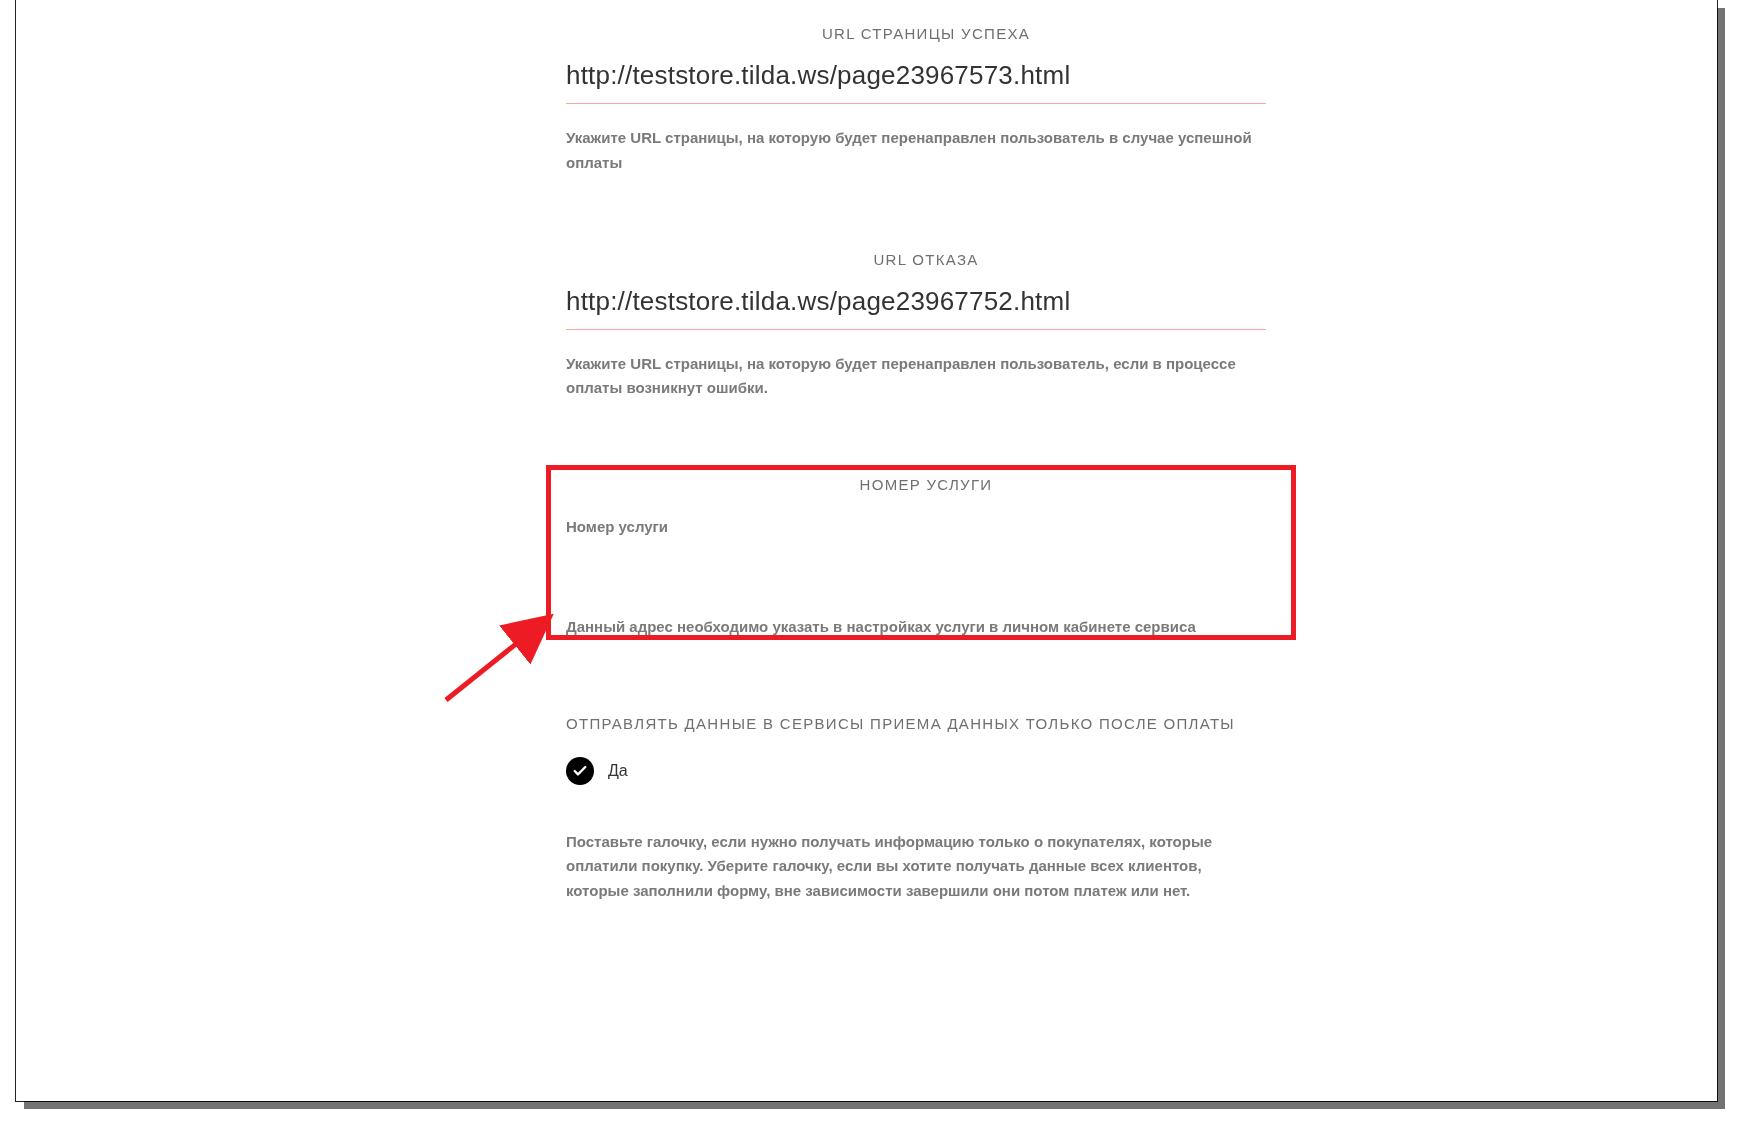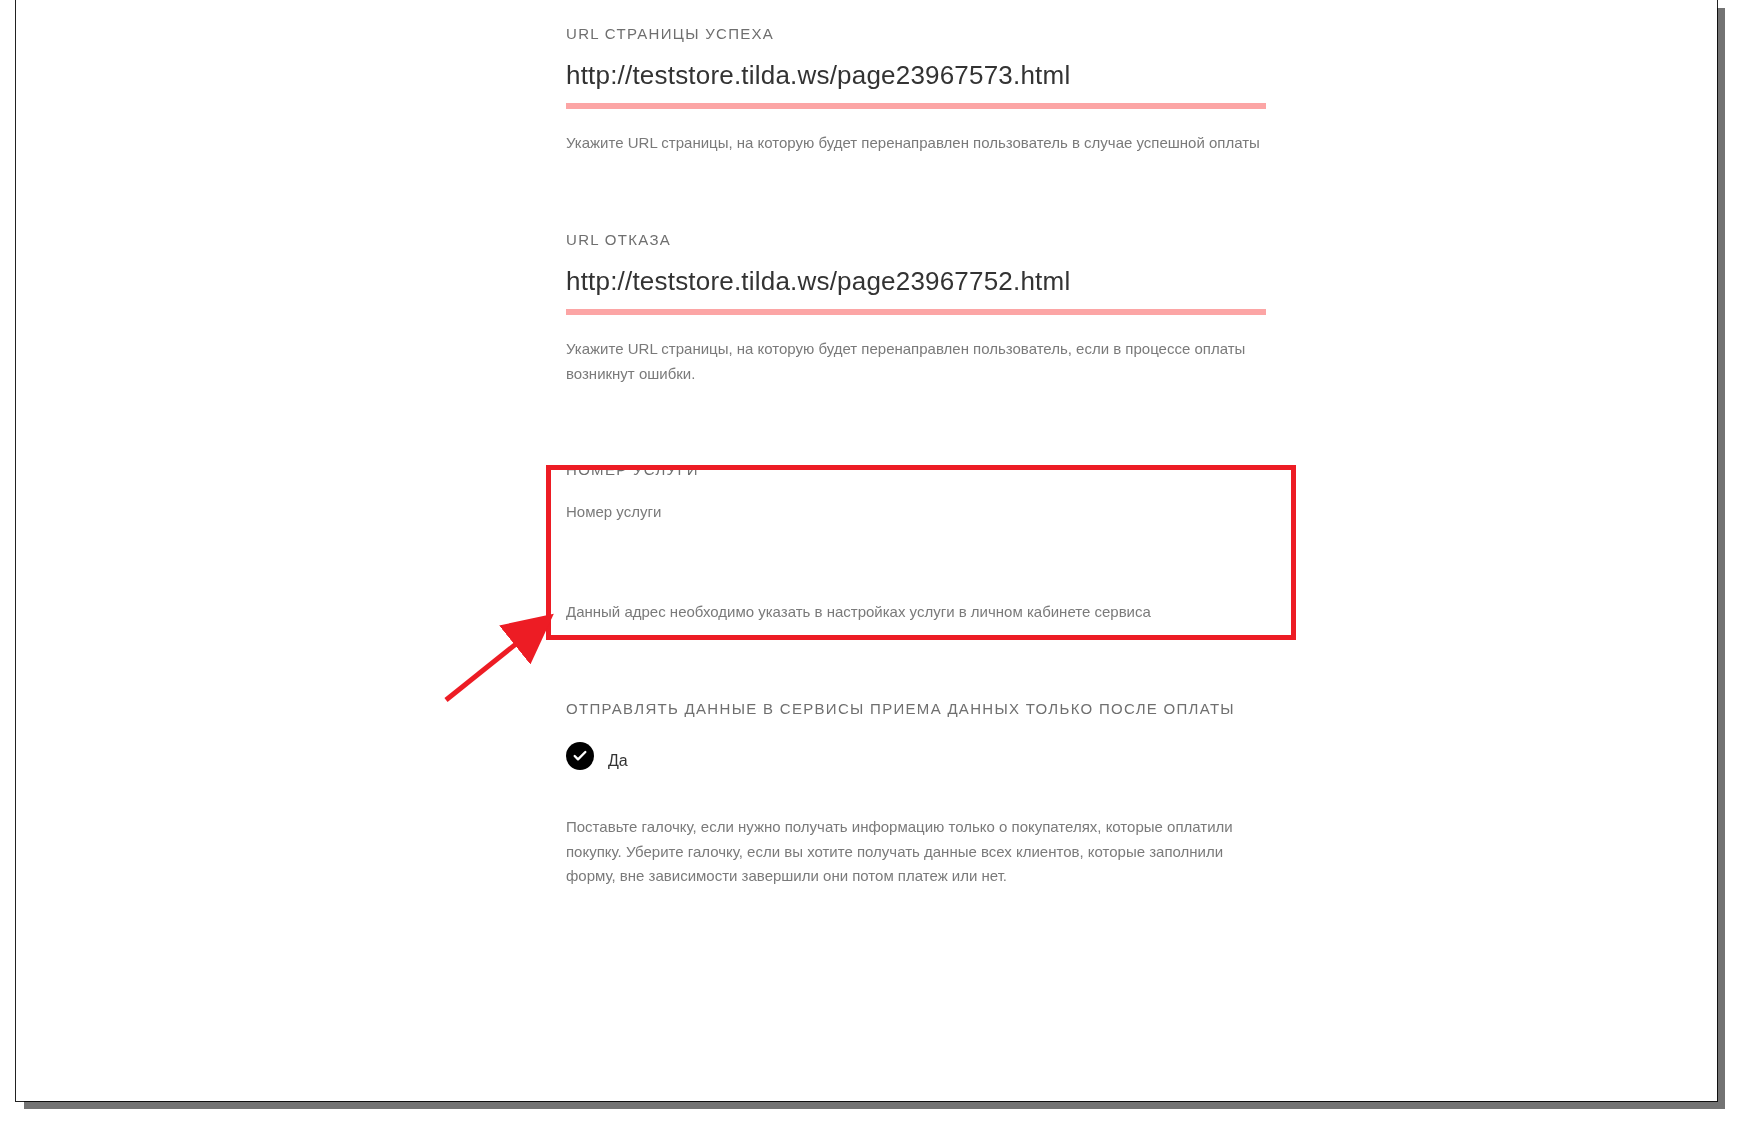--- a/index.html
+++ b/index.html
@@ -24,38 +24,39 @@
   .field-group { margin-bottom: 75px; position: relative; }
   .field-group.highlighted { margin-bottom: 40px; }
 
   .field-label {
     font-size: 15px;
     letter-spacing: 1.3px;
     color: #6f6f6f;
     text-transform: uppercase;
     font-weight: 300;
     margin-bottom: 18px;
+    text-align: center;
   }
   .field-input {
     width: 700px;
     border: none;
-    border-bottom: 6px solid #fca5a5;
+    border-bottom: 1px solid #fca5a5;
     font-size: 26px;
     font-weight: 300;
     color: #333;
     padding: 0 0 12px 0;
     background: transparent;
     outline: none;
     font-family: inherit;
     letter-spacing: 0.2px;
   }
   .field-hint {
     margin-top: 22px;
     font-size: 15px;
-    font-weight: 400;
+    font-weight: 700;
     color: #7a7a7a;
     line-height: 1.65;
     max-width: 700px;
   }
 
   .highlight-box {
     position: absolute;
     border: 5px solid #ed1c24;
     pointer-events: none;
   }
@@ -64,21 +65,21 @@
 
   .section-heading {
     font-size: 15px;
     letter-spacing: 1.3px;
     color: #6f6f6f;
     text-transform: uppercase;
     font-weight: 400;
     margin-bottom: 25px;
   }
 
-  .checkbox-row { display: flex; align-items: flex-end; gap: 14px; margin-bottom: 45px; }
+  .checkbox-row { display: flex; align-items: center; gap: 14px; margin-bottom: 45px; }
   .check-circle {
     width: 28px; height: 28px; border-radius: 50%;
     background: #000; display: flex; align-items: center; justify-content: center;
     cursor: pointer;
   }
   .check-circle svg { width: 16px; height: 16px; display: block; }
   .check-label { font-size: 16px; color: #333; font-weight: 300; }
 </style>
 </head>
 <body>

